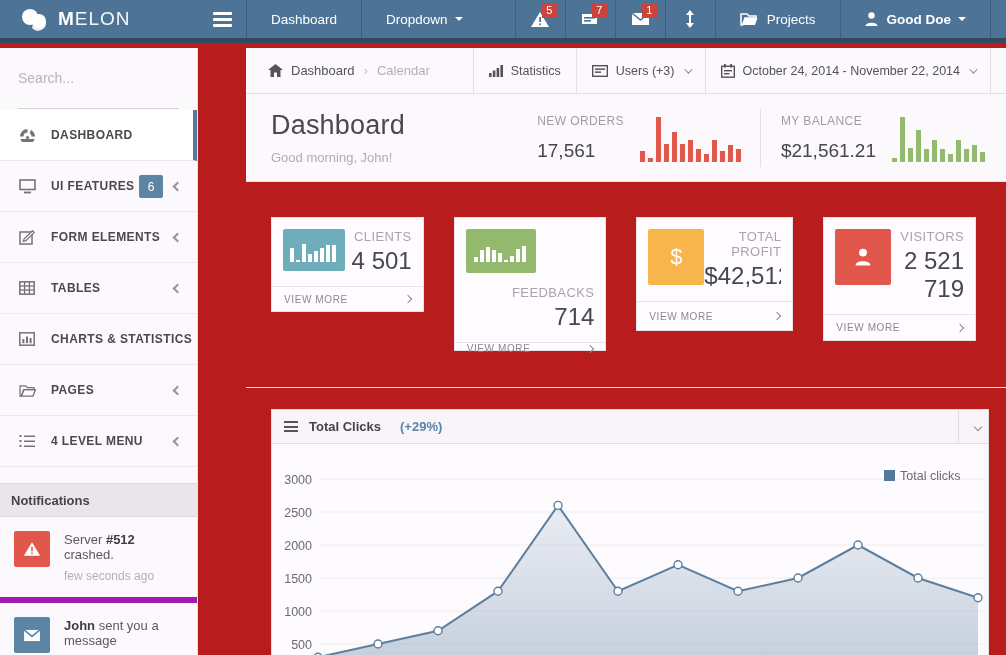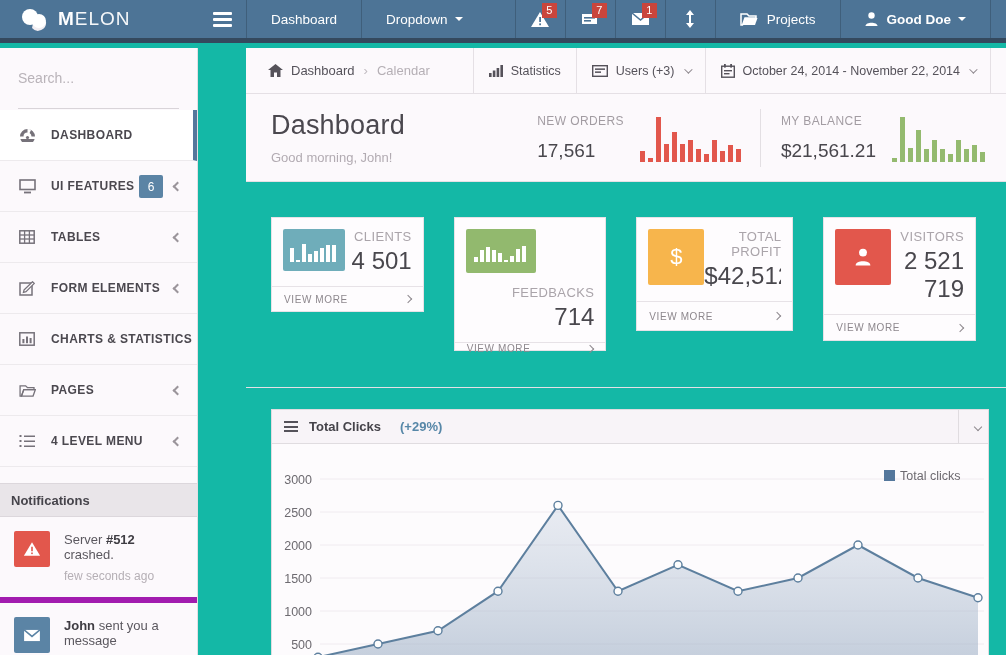--- a/index.html
+++ b/index.html
@@ -1,19 +1,19 @@
 <!DOCTYPE html>
 <html><head>
 <meta charset="utf-8">
 <style>
   * { margin:0; padding:0; box-sizing:border-box; }
   html,body { background:#888; }
   .app{
     position:relative; width:1006px; height:655px; overflow:hidden;
-    background:#14b8a6; font-family:"Liberation Sans", sans-serif;
+    background:#b91c1c; font-family:"Liberation Sans", sans-serif;
     -webkit-font-smoothing:antialiased;
   }
   
   .navbar{
     position:absolute; top:0; left:0; width:1006px; height:43px;
     background:#4d7496; border-bottom:5px solid #34495e;
     display:flex; align-items:stretch; color:#fff;
   }
   .logo-area{ width:246px; display:flex; align-items:center; padding-left:20px; }
   .logo-mark{ position:relative; width:30px; height:24px; margin-right:8px; }
@@ -269,39 +269,39 @@
               <rect x="1" y="1" width="15" height="9.5" fill="none" stroke="#76727a" stroke-width="1.6"></rect>
               <rect x="5" y="12.6" width="7" height="1.8" fill="#76727a"></rect>
             </svg>
           </span>
           <span class="mi-label">UI FEATURES</span>
           <span class="mi-badge">6</span>
           <span class="mi-chevron"></span>
         </div>
         <div class="menu-item">
           <span class="mi-icon">
+            <svg width="16" height="15" viewBox="0 0 16 15">
+              <rect x="1" y="2" width="12" height="12" fill="none" stroke="#76727a" stroke-width="1.5"></rect>
+              <path d="M5 9 L13.5 0.7 L15.3 2.4 L7 10.6 L4.4 11.3 Z" fill="#fcf9fc" stroke="#76727a" stroke-width="1.2"></path>
+            </svg>
+          </span>
+          <span class="mi-label">FORM ELEMENTS</span>
+          <span class="mi-chevron"></span>
+        </div>
+        <div class="menu-item">
+          <span class="mi-icon">
             <svg width="16" height="14" viewBox="0 0 16 14">
               <rect x="0.8" y="0.8" width="14.4" height="12.4" fill="none" stroke="#76727a" stroke-width="1.5"></rect>
               <line x1="0.8" y1="5" x2="15.2" y2="5" stroke="#76727a" stroke-width="1.3"></line>
               <line x1="0.8" y1="9" x2="15.2" y2="9" stroke="#76727a" stroke-width="1.3"></line>
               <line x1="5.6" y1="0.8" x2="5.6" y2="13.2" stroke="#76727a" stroke-width="1.3"></line>
               <line x1="10.4" y1="0.8" x2="10.4" y2="13.2" stroke="#76727a" stroke-width="1.3"></line>
             </svg>
           </span>
           <span class="mi-label">TABLES</span>
-          <span class="mi-chevron"></span>
-        </div>
-        <div class="menu-item">
-          <span class="mi-icon">
-            <svg width="16" height="15" viewBox="0 0 16 15">
-              <rect x="1" y="2" width="12" height="12" fill="none" stroke="#76727a" stroke-width="1.5"></rect>
-              <path d="M5 9 L13.5 0.7 L15.3 2.4 L7 10.6 L4.4 11.3 Z" fill="#fcf9fc" stroke="#76727a" stroke-width="1.2"></path>
-            </svg>
-          </span>
-          <span class="mi-label">FORM ELEMENTS</span>
           <span class="mi-chevron"></span>
         </div>
         <div class="menu-item">
           <span class="mi-icon">
             <svg width="16" height="14" viewBox="0 0 16 14">
               <rect x="0.8" y="0.8" width="14.4" height="12.4" fill="none" stroke="#76727a" stroke-width="1.5"></rect>
               <rect x="3.4" y="7" width="2" height="4.2" fill="#76727a"></rect>
               <rect x="7" y="4.5" width="2" height="6.7" fill="#76727a"></rect>
               <rect x="10.6" y="6" width="2" height="5.2" fill="#76727a"></rect>
             </svg>

